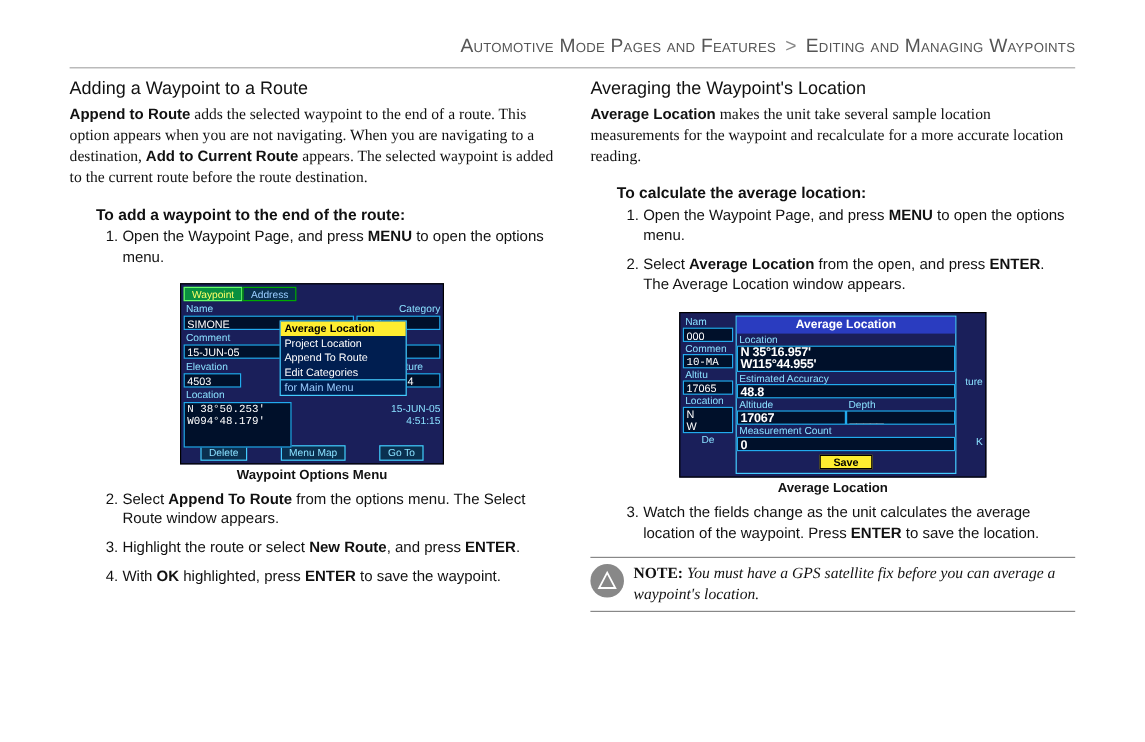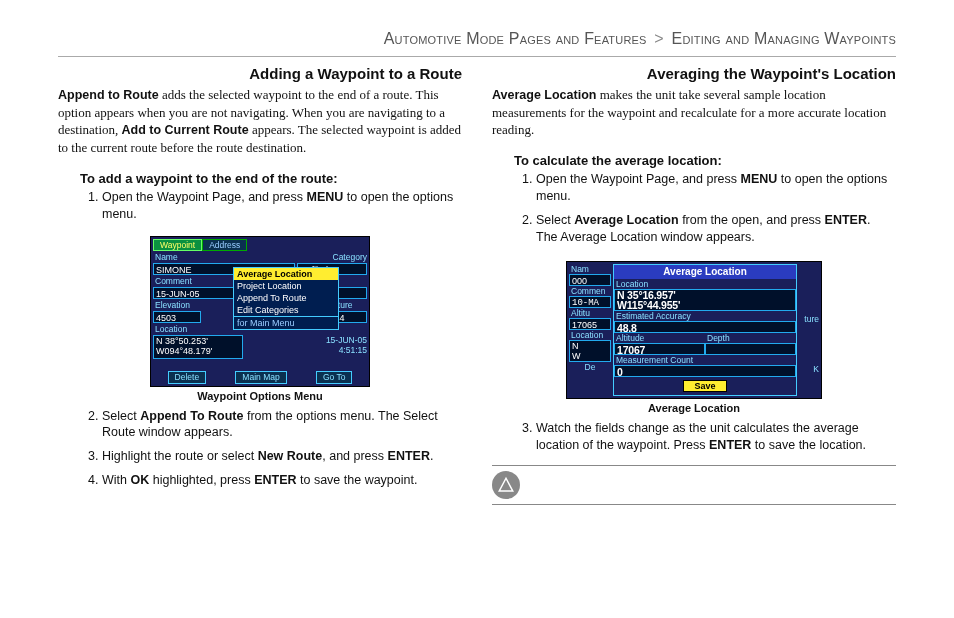--- a/index.html
+++ b/index.html
@@ -18,23 +18,22 @@
     text-align: right;
     letter-spacing: 0.2px;
     margin-bottom: 8px;
   }
   .breadcrumb .sep { margin: 0 3px; color: #888; }
   .hr-top { height: 1px; background: #aaa; margin-bottom: 8px; }
   .cols { display: flex; flex: 1; gap: 30px; }
   .col { flex: 1; min-width: 0; display: flex; flex-direction: column; }
   h2 {
     font-size: 15px;
-    font-weight: bold;
+    font-weight: normal;
     margin-bottom: 4px;
-    text-align: right;
   }
   .para {
     font-size: 13px;
     line-height: 1.35;
     font-family: "Times New Roman", Times, serif;
     margin-bottom: 12px;
   }
   .para b, .proc b { font-family: Arial, Helvetica, sans-serif; font-size: 12.5px;}
   .proc-heading {
     font-size: 13px;
@@ -159,41 +158,41 @@
               <div class="lab" style="margin-left:auto;width:60px">emperature</div>
             </div>
             <div class="formrow">
               <div class="val" style="flex:0 0 48px">4503</div>
               <div class="val2" style="margin-left:auto;width:38px">1.4</div>
             </div>
             <div class="formrow">
                 <div class="lab">Location</div>
               </div>
             <div class="formrow">
-              <div class="val" style="flex:0 0 90px;height:24px;line-height:10px;">
+              <div class="val" style="flex:0 0 90px;height:38px;line-height:10px;font-family:Liberation Mono, monospace;">
                 <span>N 38°50.253'</span><br>
                 <span>W094°48.179'</span>
               </div>
               <div style="margin-left:auto;color:#8ae0ff;font-size:8.5px;text-align:right;">
                 <span>15-JUN-05</span><br>
                 <span>4:51:15</span>
               </div>
             </div>
 
             <div class="menu-pop" style="top:28px; left:80px;">
               <div class="mi hl">Average Location</div>
               <div class="mi">Project Location</div>
               <div class="mi">Append To Route</div>
               <div class="mi">Edit Categories</div>
               <div class="mi" style="border-top:1px solid #4cf;color:#9cf;">for Main Menu</div>
             </div>
           </div>
           <div class="btnbar">
             <div class="sbtn">Delete</div>
-            <div class="sbtn">Main Map</div>
+            <div class="sbtn">Menu Map</div>
             <div class="sbtn">Go To</div>
           </div>
         </div>
         <div class="caption">Waypoint Options Menu</div>
       </div>
 
       <ol class="proc" start="2">
         <li>
           <span>Select </span><b>Append To Route</b><span> from the options menu. The Select Route window appears.</span>
         </li>
@@ -282,17 +281,20 @@
           <span>Watch the fields change as the unit calculates the average location of the waypoint. Press </span><b>ENTER</b><span> to save the location.</span>
         </li>
       </ol>
 
       <div class="note-block">
         <div class="note-icon">
           <svg width="18" height="18" viewBox="0 0 24 24" fill="none" stroke="#fff" stroke-width="2">
               <path d="M12 3 L21 20 H3 Z"></path>
             </svg>
         </div>
+        <div class="note-text">
+          <b>NOTE:</b><span> You must have a GPS satellite fix before you can average a waypoint's location.</span>
+        </div>
       </div>
     </div>
   </div>
 
 </div>
 
 </body></html>

